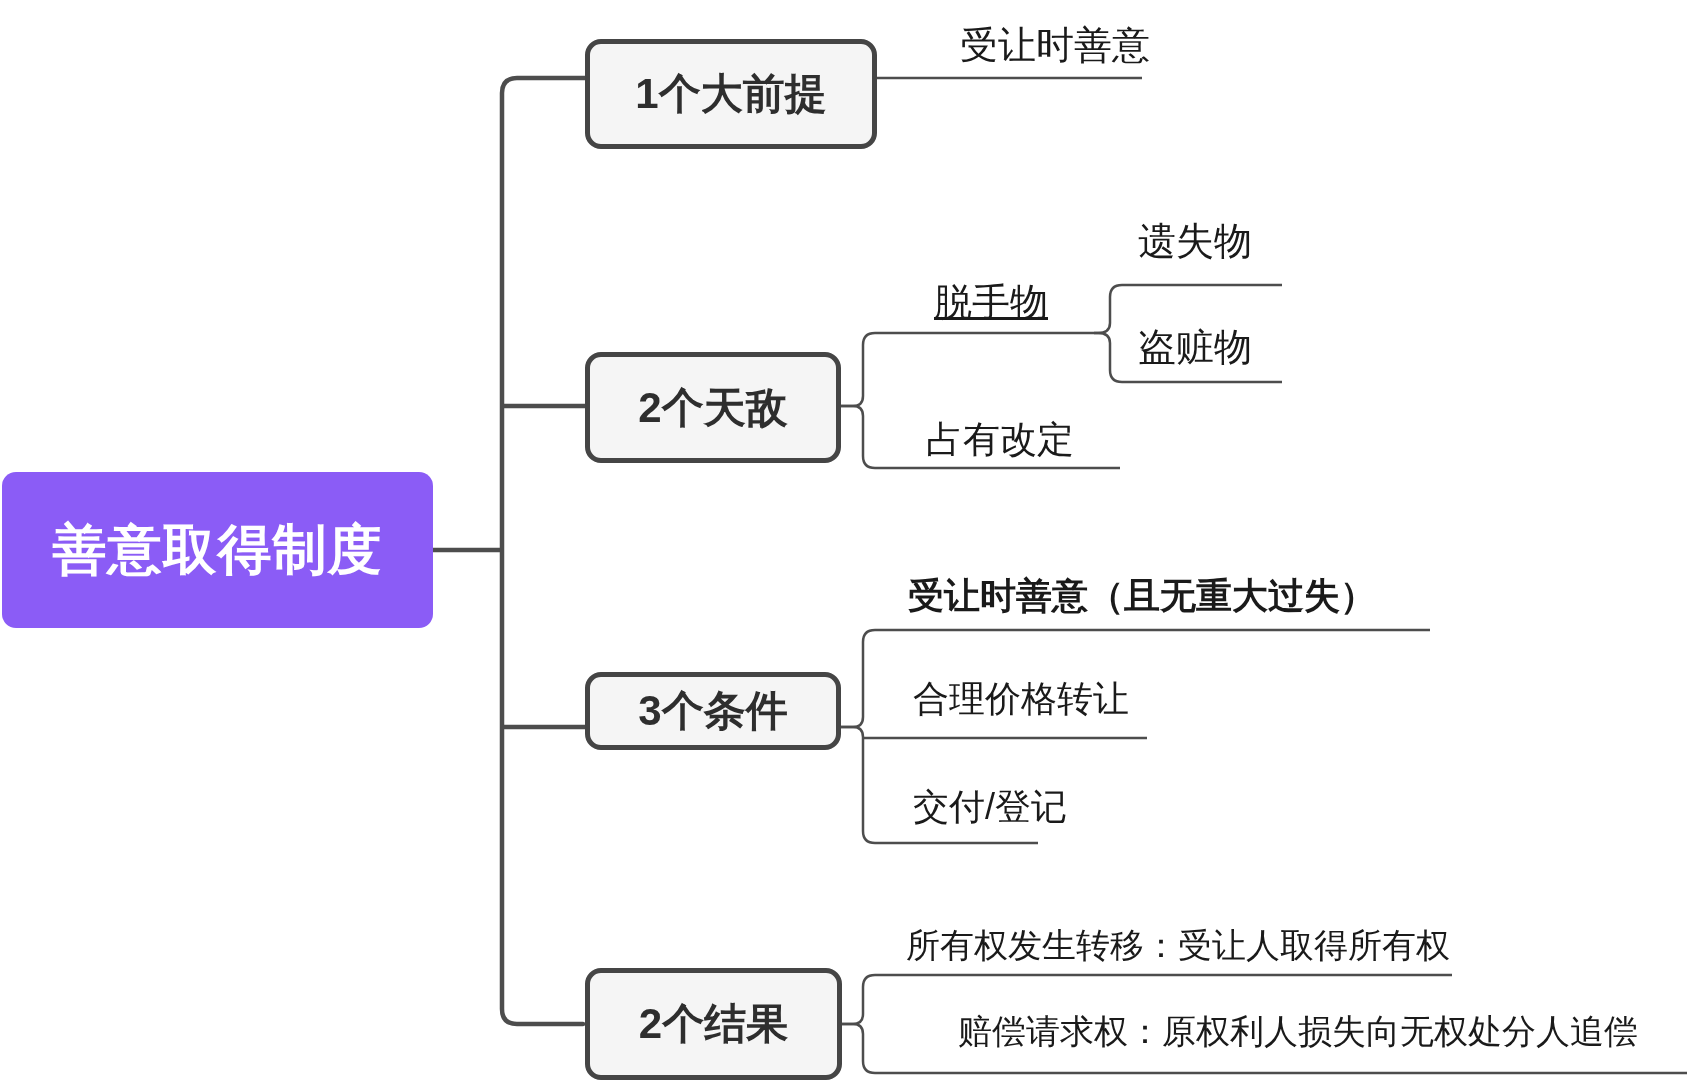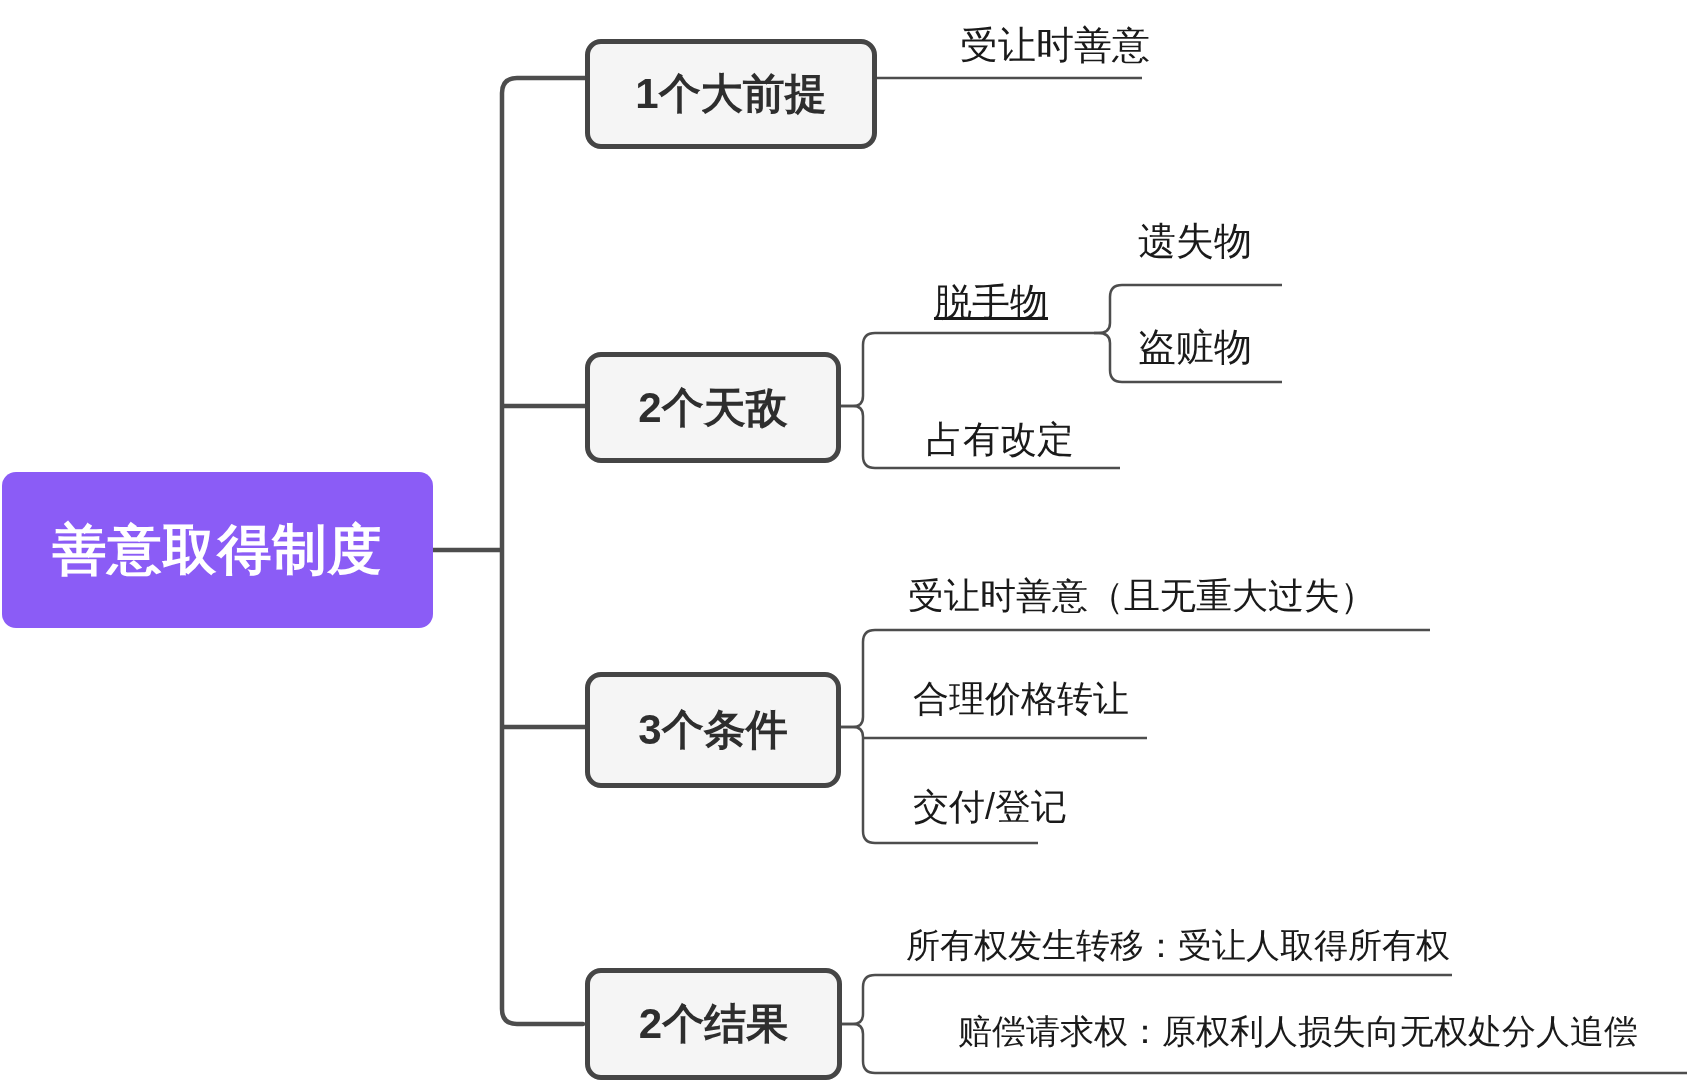--- a/index.html
+++ b/index.html
@@ -21,21 +21,21 @@
   }
   .branch-box{
     position:absolute;
     background:#f5f5f5;border:5px solid #454545;border-radius:16px;
     display:flex;align-items:center;justify-content:center;
     color:#2e2e2e;font-size:42px;font-weight:bold;
     box-sizing:border-box;
   }
   #branch-box-1{left:585px;top:39px;width:292px;height:110px;}
   #branch-box-2{left:585px;top:352px;width:256px;height:111px;}
-  #branch-box-3{left:585px;top:672px;width:256px;height:116px;}
+  #branch-box-3{left:585px;top:672px;width:256px;height:78px;}
   #branch-box-4{left:585px;top:968px;width:257px;height:112px;}
 
   .leaf{
     position:absolute;color:#1a1a1a;font-size:38px;line-height:1.12;
     white-space:nowrap;
   }
   .leaf.md{font-size:36px;}
   .leaf.long{font-size:34px;}
 </style>
 </head>
@@ -72,20 +72,20 @@
   <div class="branch-box" id="branch-box-3">3个条件</div>
   <div class="branch-box" id="branch-box-4">2个结果</div>
 
   <div class="leaf" style="left:960px;top:24px;">受让时善意</div>
 
   <div class="leaf" style="left:934px;top:281px;text-decoration:underline;">脱手物</div>
   <div class="leaf" style="left:1138px;top:212px;margin-top:8px;">遗失物</div>
   <div class="leaf" style="left:1138px;top:326px;">盗赃物</div>
   <div class="leaf" style="left:926px;top:419px;font-size:37px;">占有改定</div>
 
-  <div class="leaf md" style="left:908px;top:576px;">受让时善意（且无重大过失）</div>
+  <div class="leaf md" style="left:908px;top:576px;font-weight:bold;">受让时善意（且无重大过失）</div>
   <div class="leaf md" style="left:913px;top:679px;">合理价格转让</div>
   <div class="leaf md" style="left:913px;top:787px;">交付/登记</div>
 
   <div class="leaf long" style="left:906px;top:926px;">所有权发生转移：受让人取得所有权</div>
   <div class="leaf long" style="left:958px;top:1012px;">赔偿请求权：原权利人损失向无权处分人追偿</div>
 
 </div>
 
 </body></html>

